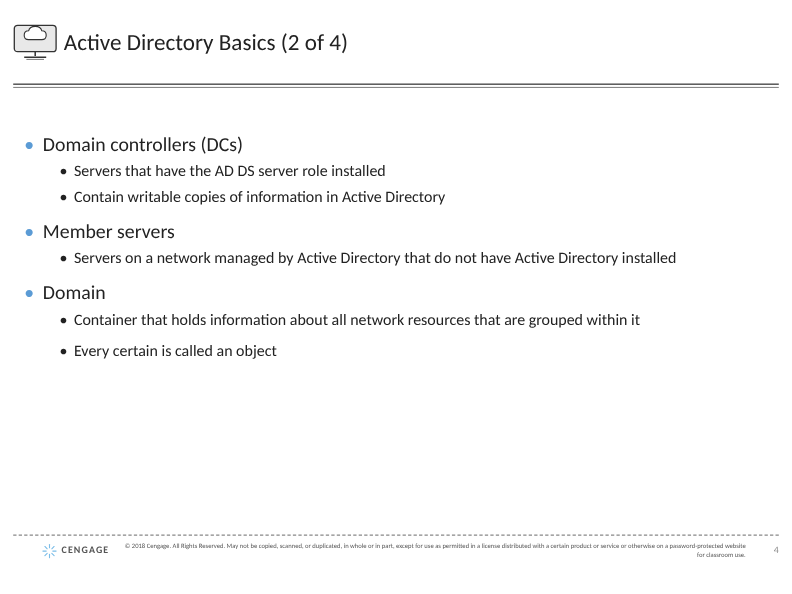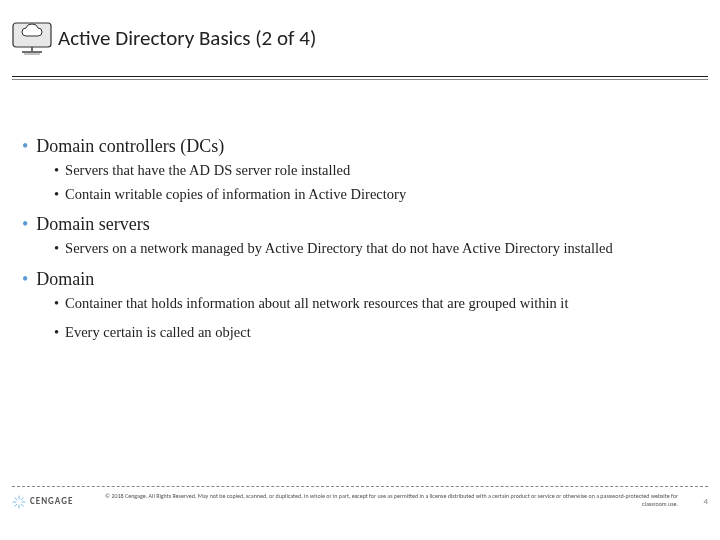--- a/index.html
+++ b/index.html
@@ -41,22 +41,21 @@
   .header-rule {
     position: absolute;
     left: 12px;
     right: 12px;
     bottom: -4px;
     border-top: 1.5px solid #1a1a1a;
     border-bottom: 0.5px solid #888;
     height: 2px;
   }
   .body {
-    padding: 50px 30px 0 22px;
-    font-family: Liberation Serif, serif;
+    padding: 34px 30px 0 22px;
   }
   .top-bullet {
     font-size: 18px;
     color: #222;
     margin: 10px 0 4px 0;
   }
   .top-bullet .dot {
     color: #5b9bd5;
     font-size: 18px;
     margin-right: 8px;
@@ -84,20 +83,21 @@
     height: 48px;
   }
   .footer-rule {
     border-top: 0.5px dashed #888;
     margin: 0 12px 6px 12px;
   }
   .footer-row {
     display: flex;
     align-items: center;
     padding: 0 12px;
+    margin-left: 26px;
   }
   .logo {
     display: flex;
     align-items: center;
     gap: 4px;
   }
   .logo-burst {
     width: 14px;
     height: 14px;
   }
@@ -153,21 +153,21 @@
           <span class="dot">•</span>
           <span>Servers that have the AD DS server role installed</span>
         </div>
       <div class="sub-bullet">
           <span class="dot">•</span>
           <span>Contain writable copies of information in Active Directory</span>
         </div>
     </div>
 
     <div class="top-bullet">
-      <span class="dot">•</span><span>Domain servers</span>
+      <span class="dot">•</span><span>Member servers</span>
     </div>
     <div class="sub-block">
       <div class="sub-bullet">
           <span class="dot">•</span>
           <span>Servers on a network managed by Active Directory that do not have Active Directory installed</span>
         </div>
     </div>
 
     <div class="top-bullet">
       <span class="dot">•</span><span>Domain</span>

